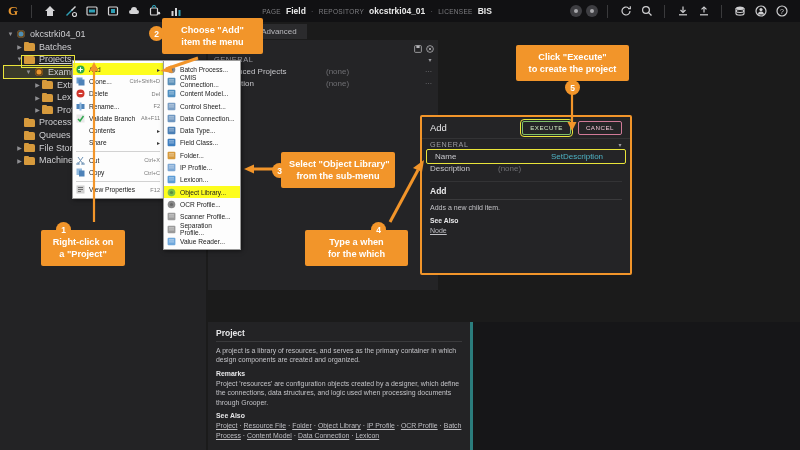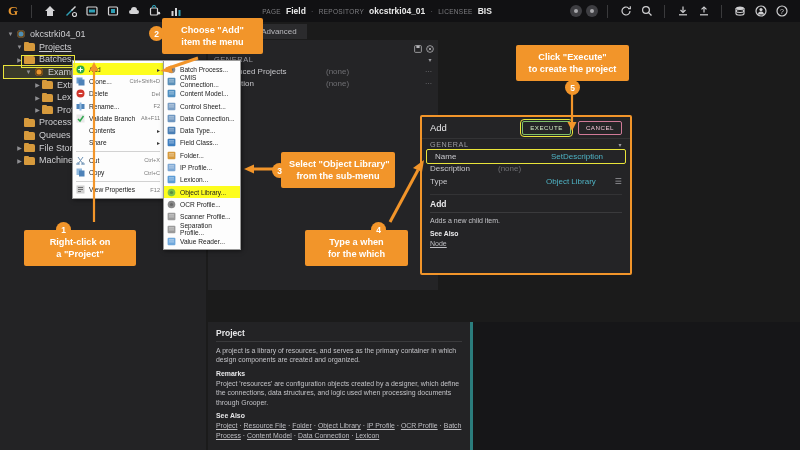--- a/index.html
+++ b/index.html
@@ -303,28 +303,28 @@
 <div id="tree">
   <div id="treeNodes">
       <div class="node" style="padding-left: 2px;">
         <span class="arr">▼</span>
         <span class="gear">
           <span style="background: rgb(79, 143, 181);"></span>
         </span>
         <span>okcstrki04_01</span>
       </div>
       <div class="node" style="padding-left: 11px;">
+        <span class="arr">▶</span>
+        <span class="fold"></span>
+        <span>Batches</span>
+      </div>
+      <div class="node" style="padding-left: 11px;">
         <span class="arr">▼</span>
         <span class="fold"></span>
         <span class="ul">Projects</span>
-      </div>
-      <div class="node" style="padding-left: 11px;">
-        <span class="arr">▶</span>
-        <span class="fold"></span>
-        <span>Batches</span>
       </div>
       <div class="node" id="selnode" style="padding-left: 20px;">
         <span class="arr">▼</span>
         <span class="gear">
           <span></span>
         </span>
         <span>Example</span>
       </div>
       <div class="node" style="padding-left: 29px;">
         <span class="arr">▶</span>
@@ -627,25 +627,20 @@
     <span class="cv">▾</span>
   </div>
 
   <div class="arow" id="namehl">
     <span class="ak">Name</span>
     <span class="av tealv">SetDescription</span>
   </div>
   <div class="arow">
     <span class="ak">Description</span>
     <span class="av">(none)</span>
-  </div>
-  <div class="arow">
-    <span class="ak">Type</span>
-    <span class="av tealv">Object Library</span>
-    <span class="hamb">☰</span>
   </div>
 
   <div id="adddiv"></div>
   <div id="addbody">
     <h4>Add</h4>
     <div class="hr2"></div>
     <p>Adds a new child item.</p>
     <div class="sa">See Also</div>
     <div class="nl">Node</div>
   </div>
@@ -664,21 +659,21 @@
 
   <path d="M390 222 L418 170" stroke="#f2952a" stroke-width="3" fill="none"></path>
   <path d="M424 160 l-2 12 l-9 -4 Z" fill="#f2952a"></path>
 
   <path d="M572 88 L572 124" stroke="#f2952a" stroke-width="2.2" fill="none"></path>
   <path d="M572 131 l-4.5 -9 h9 Z" fill="#f2952a"></path>
 </svg>
 
 <div class="hlbox" style="left:22px;top:56px;width:52px;height:11px;"></div>
 
-<div class="callout" style="left:24px;top:230px;width:112px;text-align:center;">
+<div class="callout" style="left:41px;top:230px;width:84px;text-align:center;">
   <div>Right-click on</div>
   <div>a "Project"</div>
 </div>
 <div class="badge" style="left:56px;top:222px;">1</div>
 
 <div class="callout" style="left:162px;top:18px;width:101px;">
   <div>Choose "Add"</div>
   <div>item the menu</div>
 </div>
 <div class="badge" style="left:149px;top:26px;">2</div>

